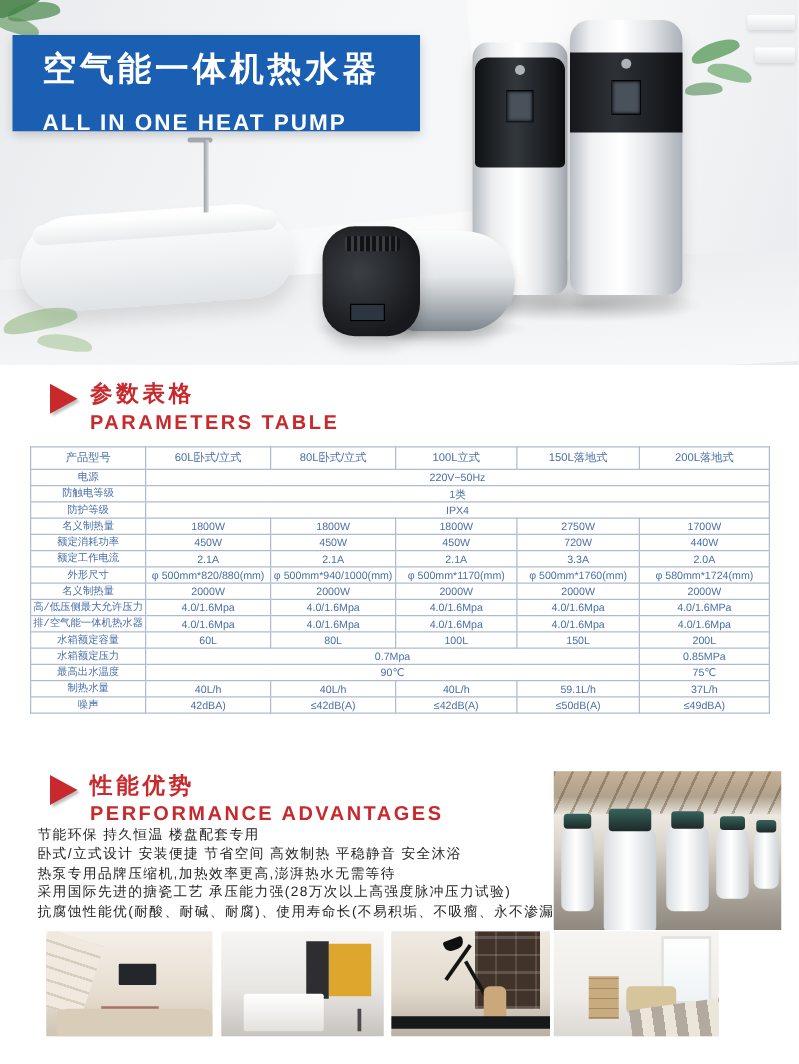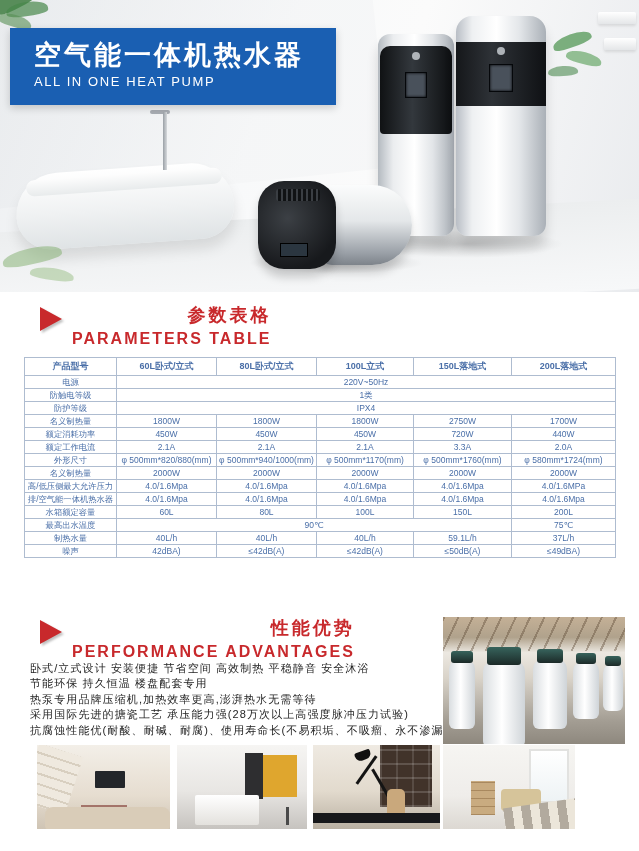--- a/index.html
+++ b/index.html
@@ -27,21 +27,21 @@
   .faucet-pole{position:absolute;left:163px;top:112px;width:4px;height:58px;background:linear-gradient(90deg,#9aa0a6,#d7dadd);}
   .faucet-arm{position:absolute;left:150px;top:110px;width:20px;height:4px;border-radius:2px;background:#a8adb3;}
   .shadow{position:absolute;background:radial-gradient(ellipse at center,rgba(0,0,0,.18) 0%,rgba(0,0,0,0) 70%);}
   .leaf{position:absolute;border-radius:60% 60% 45% 45%/70% 70% 35% 35%;}
   .towel{position:absolute;background:linear-gradient(180deg,#ffffff,#e4e6e8);border-radius:2px;box-shadow:0 2px 3px rgba(0,0,0,.10);}
 
   
   .banner{position:absolute;left:10px;top:28px;width:326px;height:77px;background:var(--banner-blue);
         box-shadow:0 3px 8px rgba(0,0,0,.18);padding:10px 0 0 24px;box-sizing:border-box;color:#fff;}
   .banner-cn{font-size:27px;font-weight:bold;letter-spacing:3px;line-height:34px;}
-  .banner-en{font-size:13px;font-weight:normal;letter-spacing:1.6px;margin-top:2px;}
+  .banner-en{font-size:18px;font-weight:bold;letter-spacing:1.6px;margin-top:16px;}
 
   
   .unit{position:absolute;box-shadow:0 10px 12px rgba(0,0,0,.14);}
   .unit-a{left:378px;top:34px;width:76px;height:202px;border-radius:12px;
         background:linear-gradient(90deg,#b4bac0 0%,#ebedef 20%,#ffffff 48%,#e2e5e8 72%,#a6acb3 100%);}
   .unit-a .band{position:absolute;left:2px;right:2px;top:12px;height:88px;border-radius:10px 10px 4px 4px;
         background:linear-gradient(90deg,#101214 0%,#33383d 45%,#0d0f11 100%);}
   .unit-b{left:456px;top:16px;width:90px;height:220px;border-radius:16px 16px 12px 12px;
         background:linear-gradient(90deg,#b9bec5 0%,#eef0f2 18%,#ffffff 45%,#e4e7ea 70%,#aab0b7 100%);}
   .unit-b .band{position:absolute;left:0;right:0;top:26px;height:64px;
@@ -59,31 +59,31 @@
         border:1px solid #000;}
   .h-body{position:absolute;left:320px;top:185px;width:92px;height:80px;
         border-radius:12px 40px 40px 12px/12px 40px 40px 12px;
         background:linear-gradient(180deg,#fbfcfc 0%,#e4e7e9 45%,#9aa0a7 85%,#7d838a 100%);
         box-shadow:0 8px 10px rgba(0,0,0,.16);}
 
   
   .sec-title{position:absolute;display:flex;align-items:flex-start;}
   .tri{width:0;height:0;border-left:22px solid var(--red);border-top:12px solid transparent;
         border-bottom:12px solid transparent;margin-top:4px;filter:drop-shadow(2px 2px 1px rgba(0,0,0,.25));}
-  .sec-text{margin-left:10px;color:var(--red);text-align:right;}
+  .sec-text{margin-left:10px;color:var(--red);}
   .sec-cn{font-size:18px;font-weight:bold;letter-spacing:3px;}
   .sec-en{font-size:16px;font-weight:bold;letter-spacing:2px;margin-top:3px;}
 
   
   table.params{position:absolute;left:24px;top:357px;width:591px;border-collapse:collapse;table-layout:fixed;
         font-size:8.5px;color:var(--tbl-text);}
   table.params th,table.params td{border:1px solid var(--tbl-border);text-align:center;padding:0 1px;
         white-space:nowrap;overflow:hidden;height:12px;line-height:11px;font-weight:normal;}
-  table.params th{height:17px;font-weight:bold;font-size:9px;margin-top:40px;}
-  table.params td.lbl{font-size:8.3px;}
+  table.params th{height:17px;font-weight:normal;font-size:9px;margin-top:40px;}
+  table.params td.lbl{font-size:8.3px;font-family:Liberation Mono, monospace;}
   table.params tr.shaded td{background:var(--tbl-shade);}
 
   
   .adv-lines{position:absolute;left:30px;top:661px;width:415px;color:#252525;}
   .adv-line{font-size:11px;letter-spacing:1.1px;line-height:15.4px;white-space:nowrap;}
 
   
   .photo{position:absolute;overflow:hidden;background:#ddd;}
   .factory{left:443px;top:617px;width:182px;height:127px;
         background:linear-gradient(180deg,#c4b096 0%,#b0a28c 16%,#ece8e1 28%,#d9d3c9 48%,#a39d93 82%,#8e887e 100%);}
@@ -279,20 +279,25 @@
         </tr>
         <tr>
           <td class="lbl">水箱额定容量</td>
           <td colspan="1">60L</td>
           <td colspan="1">80L</td>
           <td colspan="1">100L</td>
           <td colspan="1">150L</td>
           <td colspan="1">200L</td>
         </tr>
         <tr>
+          <td class="lbl">水箱额定压力</td>
+          <td colspan="4">0.7Mpa</td>
+          <td colspan="1">0.85MPa</td>
+        </tr>
+        <tr>
           <td class="lbl">最高出水温度</td>
           <td colspan="4">90℃</td>
           <td colspan="1">75℃</td>
         </tr>
         <tr>
           <td class="lbl">制热水量</td>
           <td colspan="1">40L/h</td>
           <td colspan="1">40L/h</td>
           <td colspan="1">40L/h</td>
           <td colspan="1">59.1L/h</td>
@@ -311,22 +316,22 @@
 
   <div class="sec-title" style="left:40px;top:616px;">
     <div class="tri"></div>
     <div class="sec-text">
       <div class="sec-cn">性能优势</div>
       <div class="sec-en">PERFORMANCE ADVANTAGES</div>
     </div>
   </div>
 
   <div class="adv-lines">
+      <div class="adv-line">节能环保 持久恒温  楼盘配套专用</div>
       <div class="adv-line">卧式/立式设计 安装便捷 节省空间 高效制热 平稳静音 安全沐浴</div>
-      <div class="adv-line">节能环保 持久恒温  楼盘配套专用</div>
       <div class="adv-line">热泵专用品牌压缩机,加热效率更高,澎湃热水无需等待</div>
       <div class="adv-line">采用国际先进的搪瓷工艺 承压能力强(28万次以上高强度脉冲压力试验)</div>
       <div class="adv-line">抗腐蚀性能优(耐酸、耐碱、耐腐)、使用寿命长(不易积垢、不吸瘤、永不渗漏)</div>
     </div>
 
   <div class="photo factory">
     <div class="truss"></div>
     <div class="tank" style="left:6px;top:42px;width:26px;height:70px;"></div>
     <div class="tank-top" style="left:8px;top:34px;width:22px;height:12px;"></div>
     <div class="tank" style="left:40px;top:44px;width:42px;height:86px;"></div>

